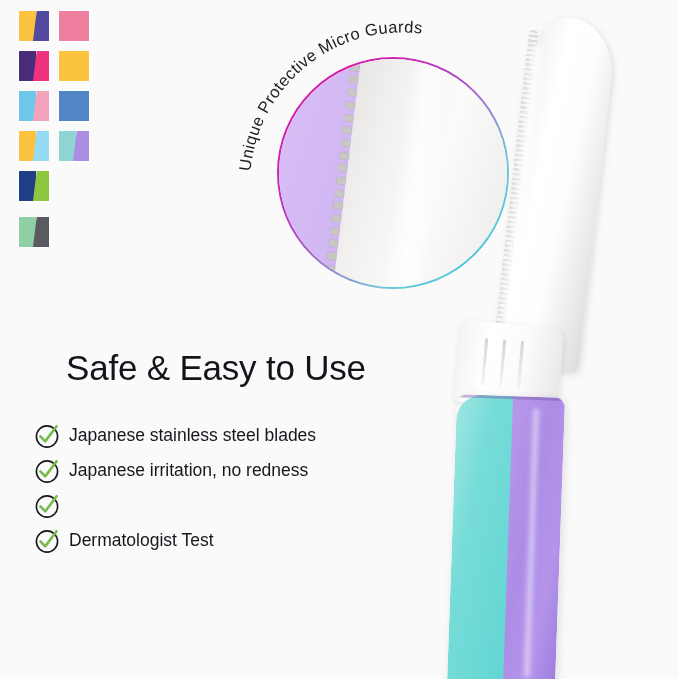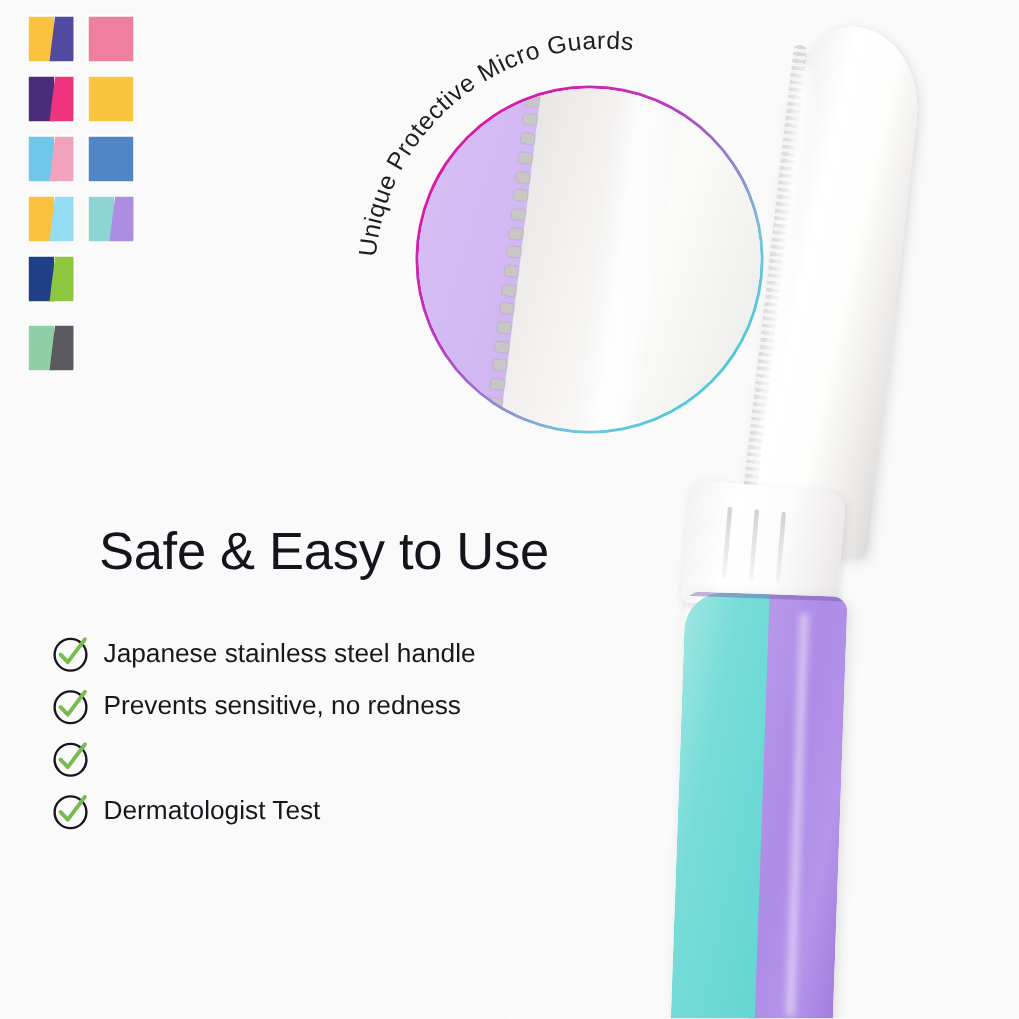--- a/index.html
+++ b/index.html
@@ -439,30 +439,30 @@
   <div id="headline">Safe &amp; Easy to Use</div>
 
   <div id="bullet-list">
       <div class="bullet-item">
         <div class="bullet-check">
           <svg width="26" height="26" viewBox="0 0 26 26">
             <circle cx="13" cy="13.5" r="10.6" fill="none" stroke="#17171d" stroke-width="1.6"></circle>
             <path d="M 6.4,13.4 L 11.2,18.4 L 22.6,3.2" fill="none" stroke="#76bb4e" stroke-width="2.6" stroke-linecap="round" stroke-linejoin="round"></path>
           </svg>
         </div>
-        <div class="bullet-text">Japanese stainless steel handle</div>
+        <div class="bullet-text">Japanese stainless steel blades</div>
       </div>
       <div class="bullet-item">
         <div class="bullet-check">
           <svg width="26" height="26" viewBox="0 0 26 26">
             <circle cx="13" cy="13.5" r="10.6" fill="none" stroke="#17171d" stroke-width="1.6"></circle>
             <path d="M 6.4,13.4 L 11.2,18.4 L 22.6,3.2" fill="none" stroke="#76bb4e" stroke-width="2.6" stroke-linecap="round" stroke-linejoin="round"></path>
           </svg>
         </div>
-        <div class="bullet-text">Prevents sensitive, no redness</div>
+        <div class="bullet-text">Japanese irritation, no redness</div>
       </div>
       <div class="bullet-item">
         <div class="bullet-check">
           <svg width="26" height="26" viewBox="0 0 26 26">
             <circle cx="13" cy="13.5" r="10.6" fill="none" stroke="#17171d" stroke-width="1.6"></circle>
             <path d="M 6.4,13.4 L 11.2,18.4 L 22.6,3.2" fill="none" stroke="#76bb4e" stroke-width="2.6" stroke-linecap="round" stroke-linejoin="round"></path>
           </svg>
         </div>
       </div>
       <div class="bullet-item">

